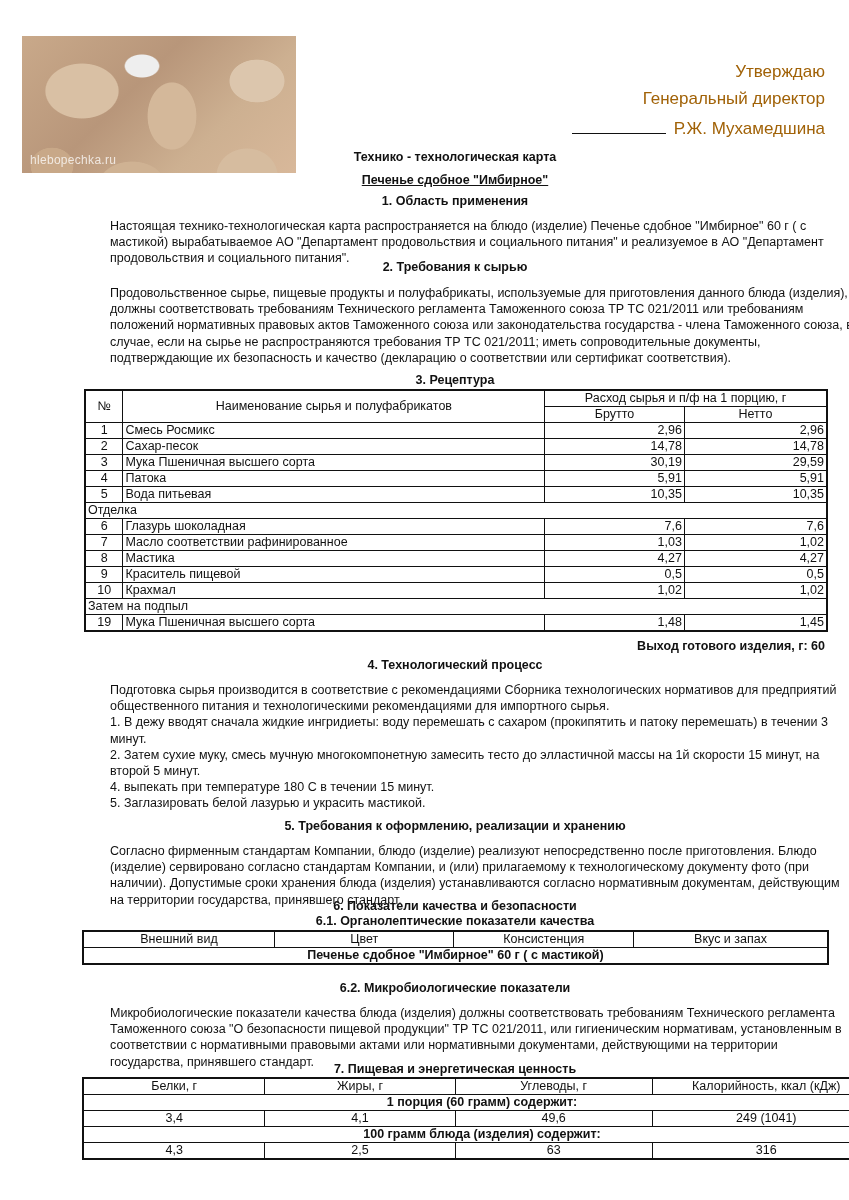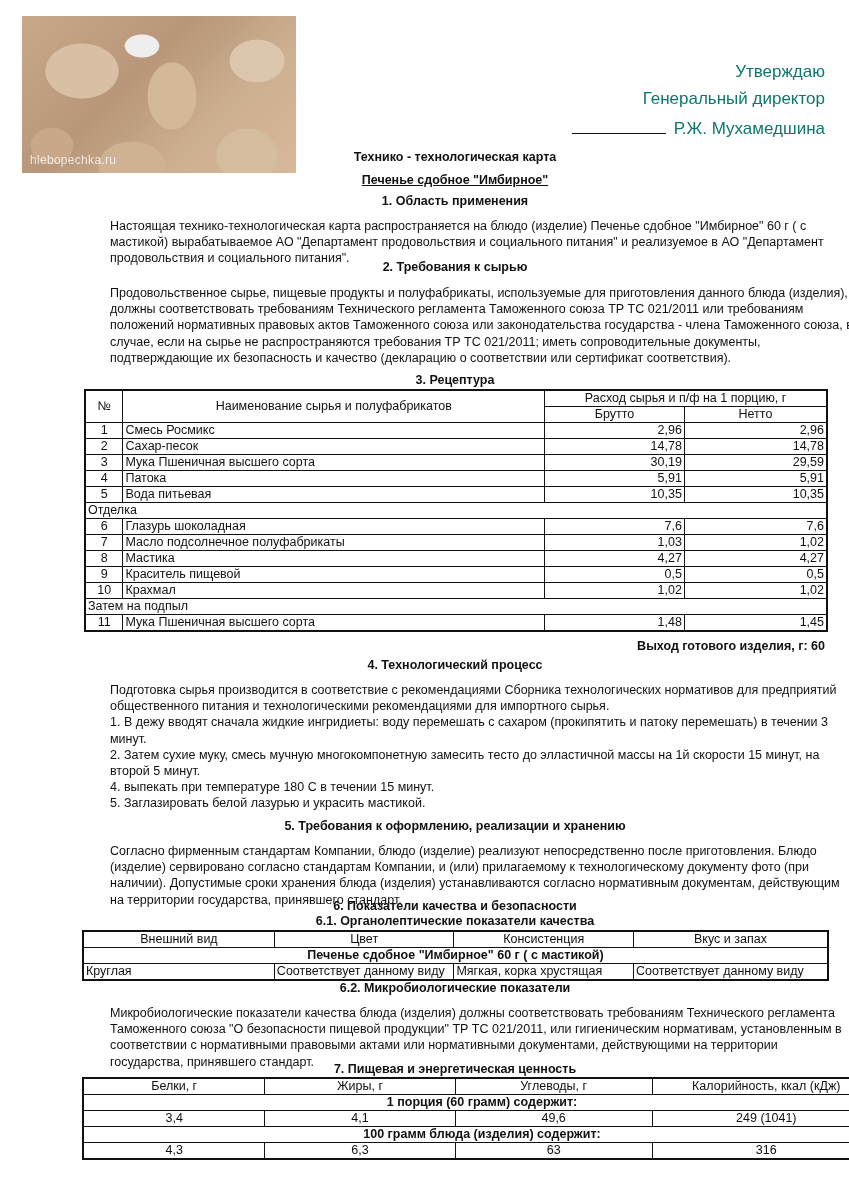--- a/index.html
+++ b/index.html
@@ -1,37 +1,37 @@
 <!DOCTYPE html>
 <html><head>
 <meta charset="utf-8">
 <style>
   html, body { margin: 0; padding: 0; background: #ffffff; }
   body {
     width: 849px; height: 1200px; position: relative; overflow: hidden;
     font-family: "Liberation Sans", sans-serif; color: #111;
   }
   .photo {
-    position: absolute; left: 22px; top: 16px; width: 274px; height: 157px;
+    position: absolute; left: 22px; top: 36px; width: 274px; height: 137px;
     overflow: hidden;
     background:
       radial-gradient(ellipse 60px 45px at 60px 55px, #d9c0a4 60%, transparent 62%),
       radial-gradient(ellipse 40px 55px at 150px 80px, #d4b89a 60%, transparent 62%),
       radial-gradient(ellipse 45px 35px at 235px 45px, #dcc6ad 60%, transparent 62%),
       radial-gradient(ellipse 55px 40px at 110px 150px, #cfb293 60%, transparent 62%),
       radial-gradient(ellipse 50px 45px at 225px 140px, #d6bc9f 60%, transparent 62%),
       radial-gradient(ellipse 30px 20px at 120px 30px, #eeeeee 55%, transparent 60%),
       radial-gradient(ellipse 35px 30px at 30px 130px, #c8a888 60%, transparent 62%),
       linear-gradient(135deg, #c9a98a, #b8967a 40%, #cdb091 70%, #d8b89a);
   }
   .photo .watermark {
     position: absolute; left: 8px; bottom: 6px; font-size: 12px;
     color: rgba(255,255,255,0.75); letter-spacing: 0.3px;
   }
-  .approve { position: absolute; right: 24px; text-align: right; font-size: 17px; color: #0f766e; }
+  .approve { position: absolute; right: 24px; text-align: right; font-size: 17px; color: #a16207; }
   .approve.l1 { top: 62px; }
   .approve.l2 { top: 89px; margin-left: 13px; }
   .approve.l3 { top: 119px; }
   .sig-line { display: inline-block; width: 94px; border-bottom: 1px solid #111; margin-right: 8px; vertical-align: baseline; height: 14px; }
 
   .center-h { position: absolute; left: 0; width: 910px; text-align: center; font-weight: bold; font-size: 12.5px; }
   .under { text-decoration: underline; }
 
   .para {
     position: absolute; left: 102px; width: 744px; font-size: 12.5px; line-height: 16.2px; margin: 8px;
@@ -130,21 +130,21 @@
   </tbody>
     <tbody id="recipe-finish">
       <tr>
         <td class="c">6</td>
         <td>Глазурь шоколадная</td>
         <td class="r">7,6</td>
         <td class="r">7,6</td>
       </tr>
       <tr>
         <td class="c">7</td>
-        <td>Масло подсолнечное полуфабрикаты</td>
+        <td>Масло соответствии рафинированное</td>
         <td class="r">1,03</td>
         <td class="r">1,02</td>
       </tr>
       <tr>
         <td class="c">8</td>
         <td>Мастика</td>
         <td class="r">4,27</td>
         <td class="r">4,27</td>
       </tr>
       <tr>
@@ -160,21 +160,21 @@
         <td class="r">1,02</td>
       </tr>
     </tbody>
   <tbody>
       <tr>
         <td colspan="4">Затем на подпыл</td>
       </tr>
   </tbody>
     <tbody id="recipe-dust">
       <tr>
-        <td class="c">11</td>
+        <td class="c">19</td>
         <td>Мука Пшеничная высшего сорта</td>
         <td class="r">1,48</td>
         <td class="r">1,45</td>
       </tr>
     </tbody>
 </table>
 <div class="yield">Выход готового изделия, г: 60</div>
 
 <div class="center-h" style="top:658px;">4. Технологический процесс</div>
 <div class="para" style="top:674px;" id="s4-lines">
@@ -200,26 +200,20 @@
   <tbody>
       <tr>
     <td class="c">Внешний вид</td>
     <td class="c">Цвет</td>
     <td class="c">Консистенция</td>
     <td class="c">Вкус и запах</td>
   </tr>
   <tr>
     <td colspan="4" class="c b">Печенье сдобное "Имбирное" 60 г ( с мастикой)</td>
   </tr>
-  <tr>
-    <td>Круглая</td>
-    <td>Соответствует данному виду</td>
-    <td>Мягкая, корка хрустящая</td>
-    <td>Соответствует данному виду</td>
-  </tr>
 </tbody>
   </table>
 <div class="center-h" style="top:981px;">6.2. Микробиологические показатели</div>
 <div class="para" style="top:997px;">Микробиологические показатели качества блюда (изделия) должны соответствовать требованиям Технического регламента Таможенного союза "О безопасности пищевой продукции" ТР ТС 021/2011, или гигиеническим нормативам, установленным в соответствии с нормативными правовыми актами или нормативными документами, действующими на территории государства, принявшего стандарт.</div>
 
 <div class="center-h" style="top:1062px;">7. Пищевая и энергетическая ценность</div>
 <table class="grid nutri">
   <colgroup>
       <col style="width:170px">
       <col style="width:178px">
@@ -240,18 +234,18 @@
     <td class="c">3,4</td>
     <td class="c">4,1</td>
     <td class="c">49,6</td>
     <td class="c">249 (1041)</td>
   </tr>
   <tr>
     <td colspan="4" class="c b">100 грамм блюда (изделия) содержит:</td>
   </tr>
   <tr>
     <td class="c">4,3</td>
-    <td class="c">6,3</td>
+    <td class="c">2,5</td>
     <td class="c">63</td>
     <td class="c">316</td>
   </tr>
 </tbody>
   </table>
 
 </body></html>

